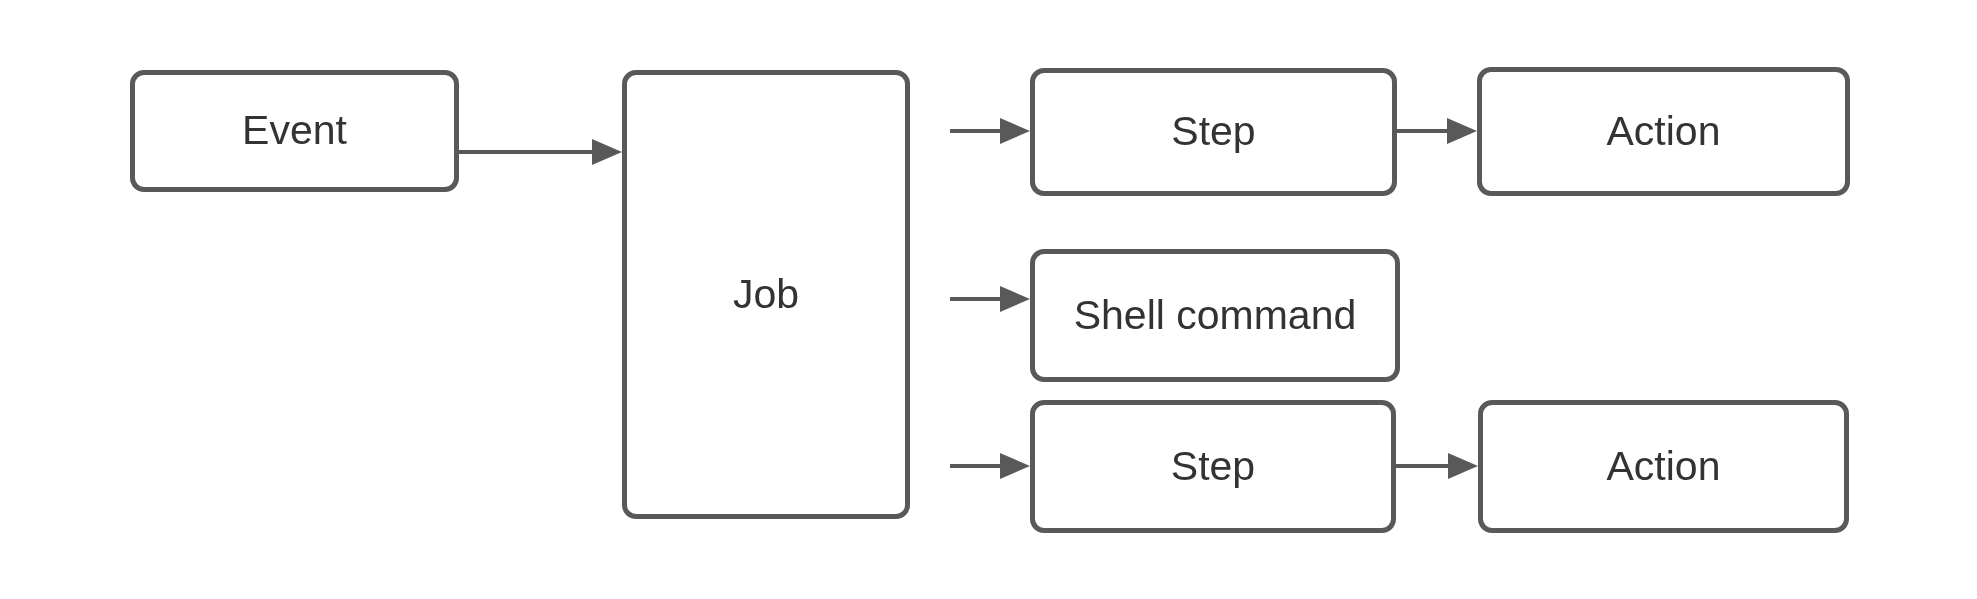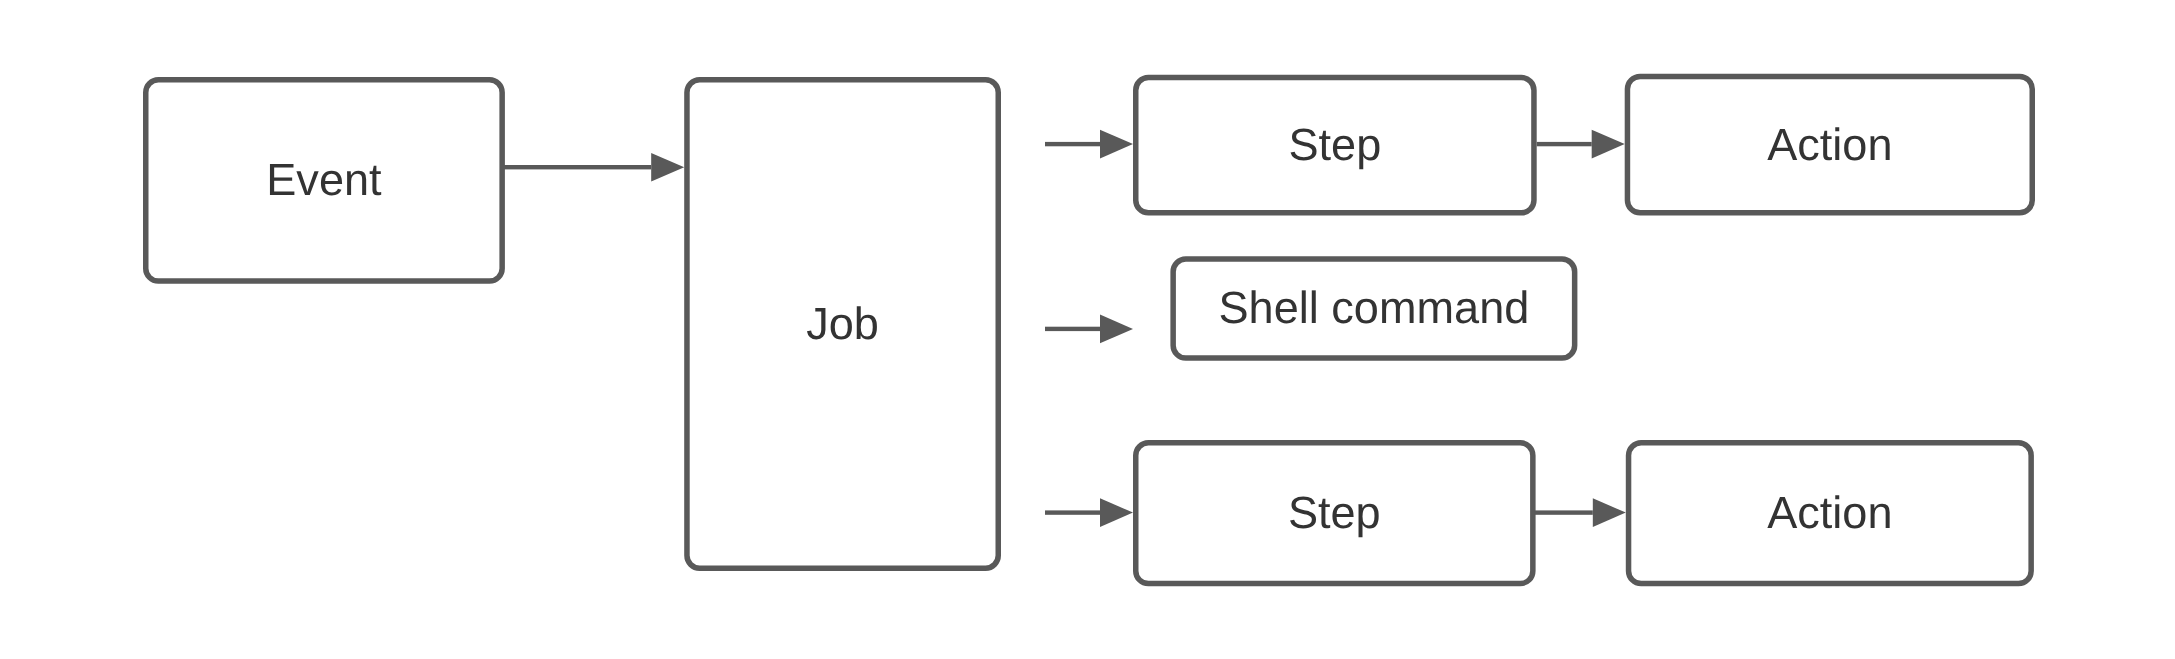--- a/index.html
+++ b/index.html
@@ -30,25 +30,25 @@
     display: flex;
     align-items: center;
     justify-content: center;
   }
   .node-label {
     color: var(--text);
     font-size: 41px;
     line-height: 1.2;
     white-space: nowrap;
   }
-  #node-event         { left: 130px;  top: 70px;  width: 329px; height: 188px; }
+  #node-event         { left: 130px;  top: 70px;  width: 329px; height: 122px; }
   #node-job           { left: 622px;  top: 70px;  width: 288px; height: 449px; }
   #node-step-top      { left: 1030px; top: 68px;  width: 367px; height: 128px; }
   #node-action-top    { left: 1477px; top: 67px;  width: 373px; height: 129px; }
-  #node-shell-command { left: 1030px; top: 233px; width: 370px; height: 95px; margin-left: 34px; }
+  #node-shell-command { left: 1030px; top: 249px; width: 370px; height: 133px; }
   #node-step-bottom   { left: 1030px; top: 400px; width: 366px; height: 133px; }
   #node-action-bottom { left: 1478px; top: 400px; width: 371px; height: 133px; }
 
   .arrow {
     position: absolute;
     height: 26px;
     display: flex;
     align-items: center;
   }
   .arrow-line {

